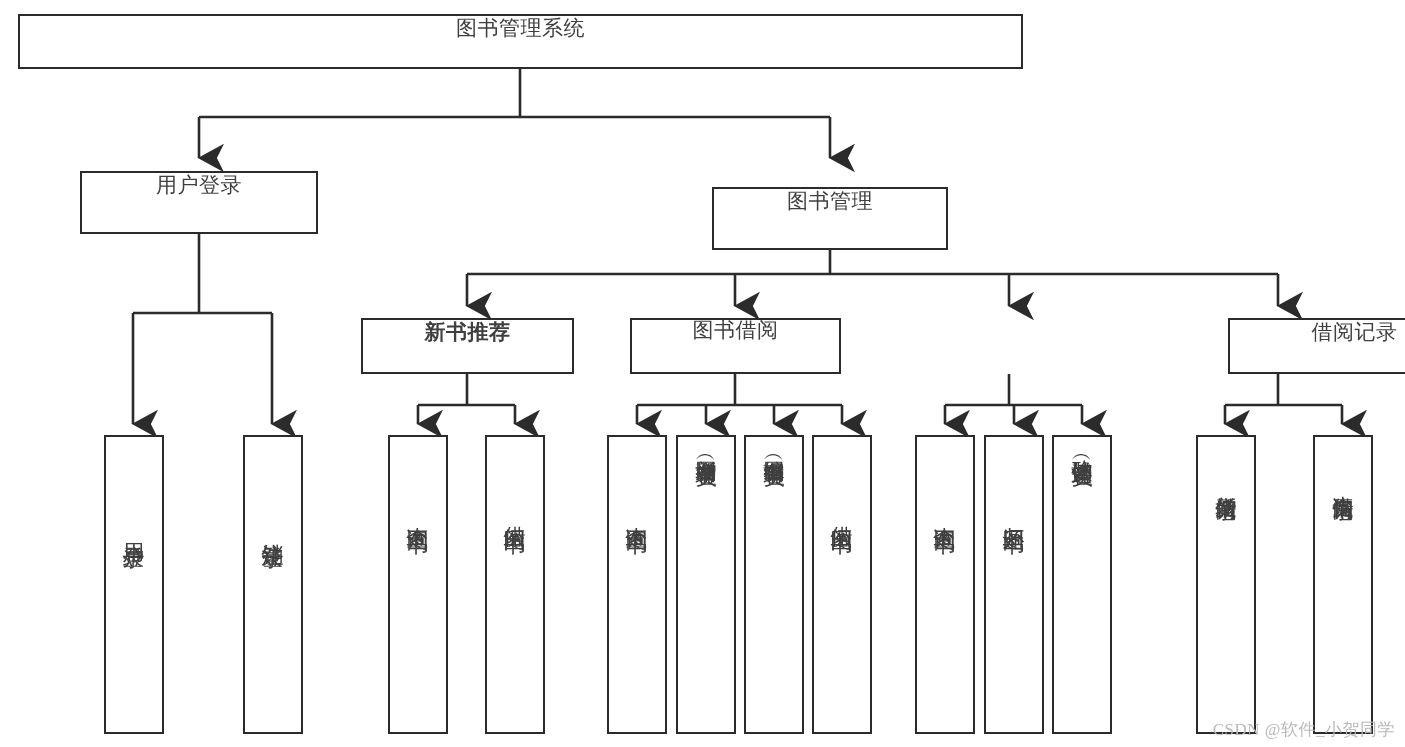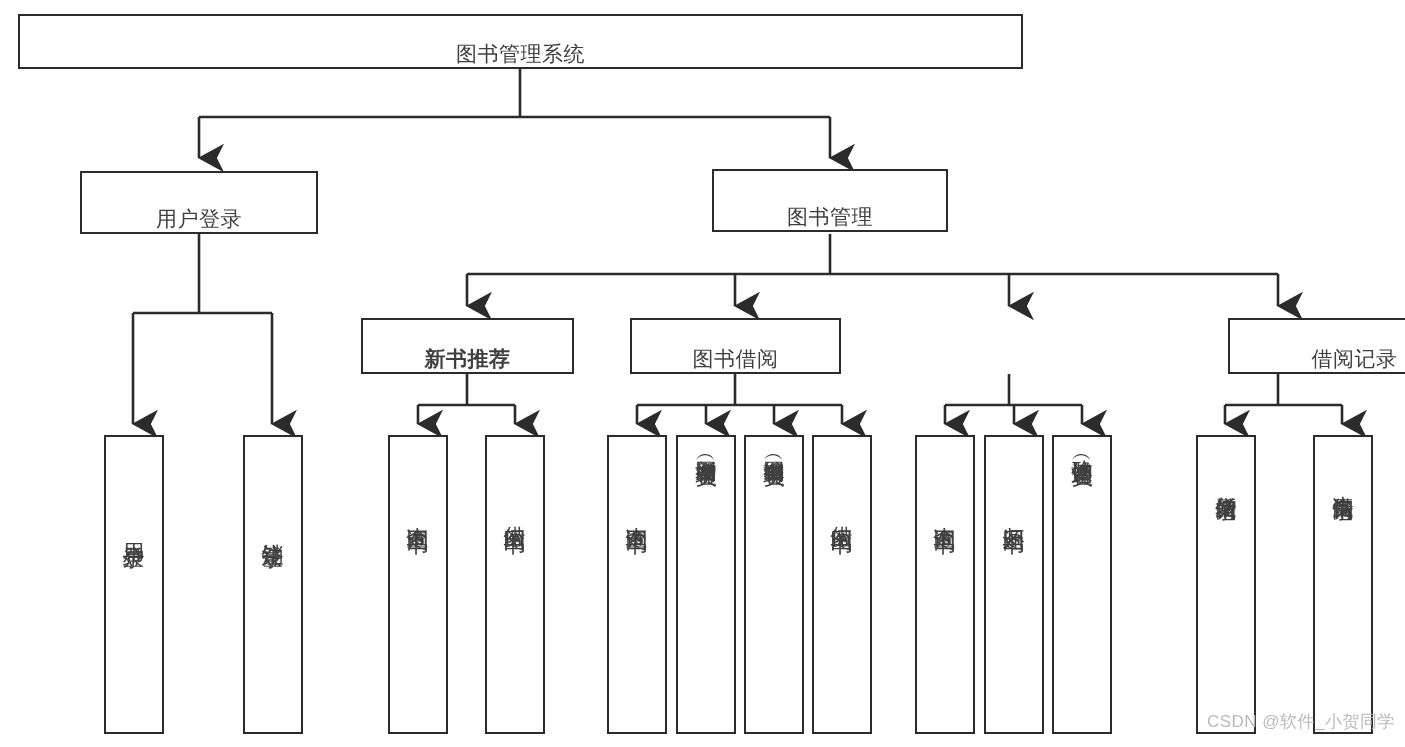--- a/index.html
+++ b/index.html
@@ -23,21 +23,21 @@
     width: 1405px;
     height: 747px;
     pointer-events: none;
   }
   .node {
     position: absolute;
     box-sizing: border-box;
     background: #ffffff;
     border: 2px solid #2b2b2b;
     display: flex;
-    align-items: flex-end;
+    align-items: flex-start;
     justify-content: center;
     color: #3a3a3a;
   }
   .node .label {
     color: #3f3f3f;
     text-align: center;
     line-height: 1.18;
     letter-spacing: 0.5px;
   }
   .node.horiz .label {
@@ -56,25 +56,26 @@
     letter-spacing: 2px;
     white-space: nowrap;
   }
   .node.vert.tall .label {
     font-size: 21px;
     letter-spacing: 1px;
   }
   .watermark {
     position: absolute;
     right: 10px;
-    bottom: 14px;
+    bottom: 6px;
     font-size: 17px;
     color: #b9b9b9;
     letter-spacing: 0.5px;
     white-space: nowrap;
+    font-family: Liberation Serif, serif;
   }
 </style>
 </head>
 <body>
 
 <div id="stage">
 
   <svg id="wires" viewBox="0 0 1405 747">
     <defs>
       <marker id="arrow" viewBox="0 0 12 12" refX="6" refY="10.5" markerWidth="11" markerHeight="11" orient="auto-start-reverse">
@@ -125,28 +126,28 @@
     </g>
   </svg>
 
   <div class="node horiz" style="left:18px; top:14px; width:1005px; height:55px;">
     <span class="label">图书管理系统</span>
   </div>
 
   <div class="node horiz" style="left:80px; top:171px; width:238px; height:63px;">
     <span class="label">用户登录</span>
   </div>
-  <div class="node horiz" style="left:712px; top:169px; width:236px; height:63px;">
+  <div class="node horiz" style="left:712px; top:187px; width:236px; height:63px;">
     <span class="label">图书管理</span>
   </div>
 
   <div class="node horiz" style="left:361px; top:318px; width:213px; height:56px;font-weight:bold;">
     <span class="label">新书推荐</span>
   </div>
-  <div class="node horiz" style="left:630px; top:318px; width:211px; height:56px;">
+  <div class="node horiz" style="left:630px; top:318px; width:211px; height:56px;font-family:Liberation Mono, monospace;">
     <span class="label">图书借阅</span>
   </div>
   <div class="node horiz" style="left:1228px; top:318px; width:253px; height:56px;">
     <span class="label">借阅记录</span>
   </div>
 
   <div class="node vert" style="left:104px; top:435px; width:60px; height:299px; padding-top:88px;">
     <span class="label">用户登录</span>
   </div>
   <div class="node vert" style="left:243px; top:435px; width:60px; height:299px; padding-top:88px;">

